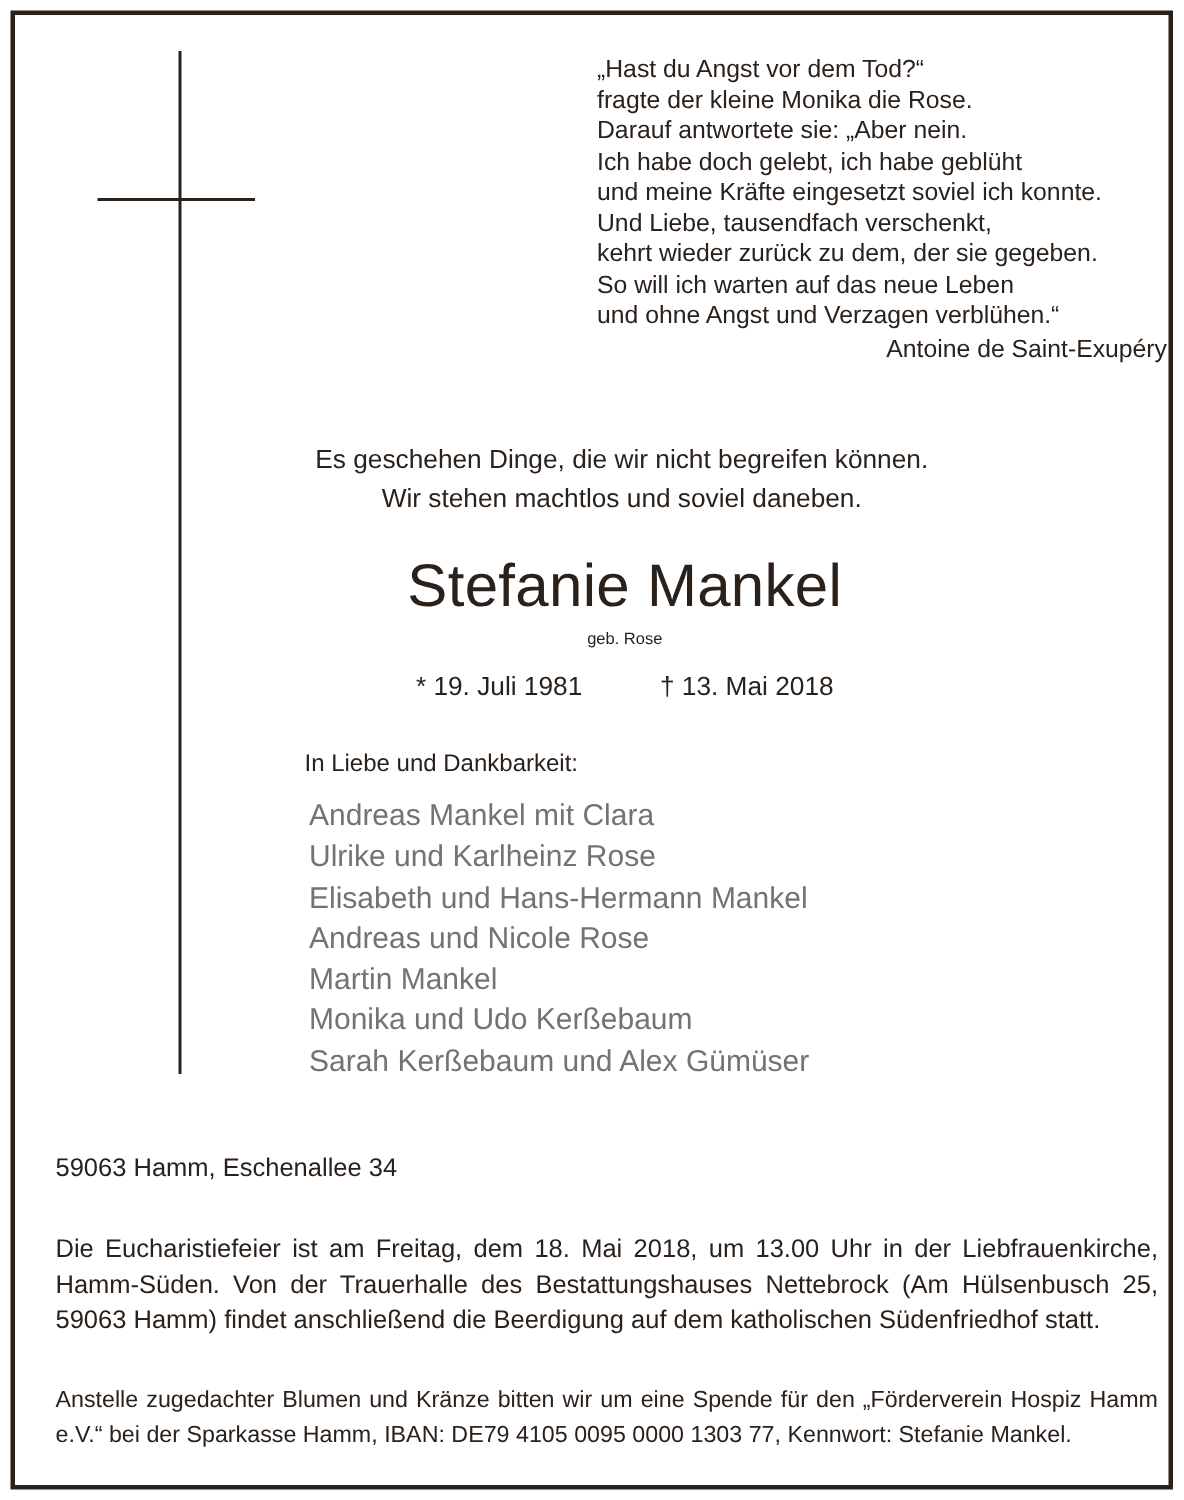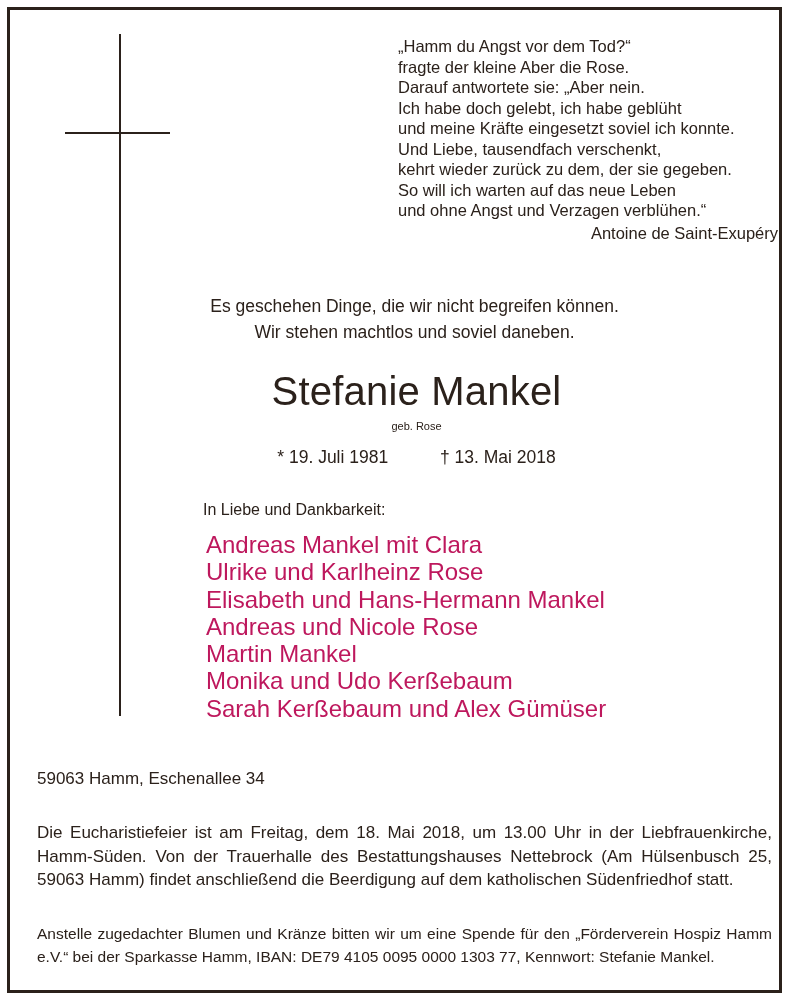--- a/index.html
+++ b/index.html
@@ -126,23 +126,23 @@
     width: 520px;
   }
   .family-heading {
     font-size: 16px;
     line-height: 22px;
     margin-left: -3px;
     color: #2b211b;
   }
   .family-names {
     margin-top: 10px;
-    font-size: 24px;
+    font-size: 20px;
     line-height: 27.3px;
-    color: #be185d;
+    color: #737373;
   }
   .family-name-line { white-space: pre; }
 
   
   .address {
     position: absolute;
     left: 27px;
     top: 757px;
     font-size: 17px;
     line-height: 24px;
@@ -181,22 +181,22 @@
 <div class="page">
 
   <div class="frame"></div>
 
   <div class="inner">
 
     <div class="cross-vertical"></div>
     <div class="cross-horizontal"></div>
 
     <div class="poem">
-      <div class="poem-line">„Hamm du Angst vor dem Tod?“</div>
-      <div class="poem-line">fragte der kleine Aber die Rose.</div>
+      <div class="poem-line">„Hast du Angst vor dem Tod?“</div>
+      <div class="poem-line">fragte der kleine Monika die Rose.</div>
       <div class="poem-line">Darauf antwortete sie: „Aber nein.</div>
       <div class="poem-line">Ich habe doch gelebt, ich habe geblüht</div>
       <div class="poem-line">und meine Kräfte eingesetzt soviel ich konnte.</div>
       <div class="poem-line">Und Liebe, tausendfach verschenkt,</div>
       <div class="poem-line">kehrt wieder zurück zu dem, der sie gegeben.</div>
       <div class="poem-line">So will ich warten auf das neue Leben</div>
       <div class="poem-line">und ohne Angst und Verzagen verblühen.“</div>
       <div class="poem-author">Antoine de Saint-Exupéry</div>
     </div>
 

